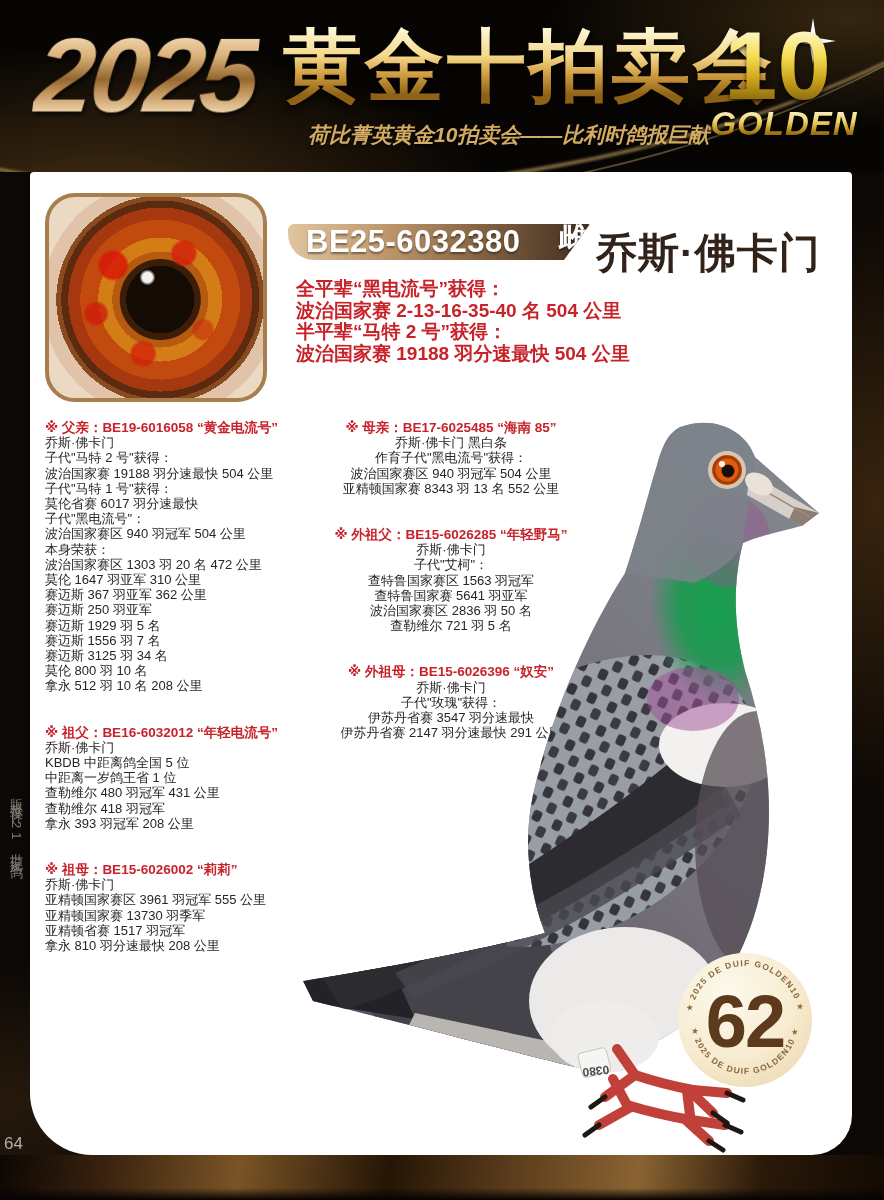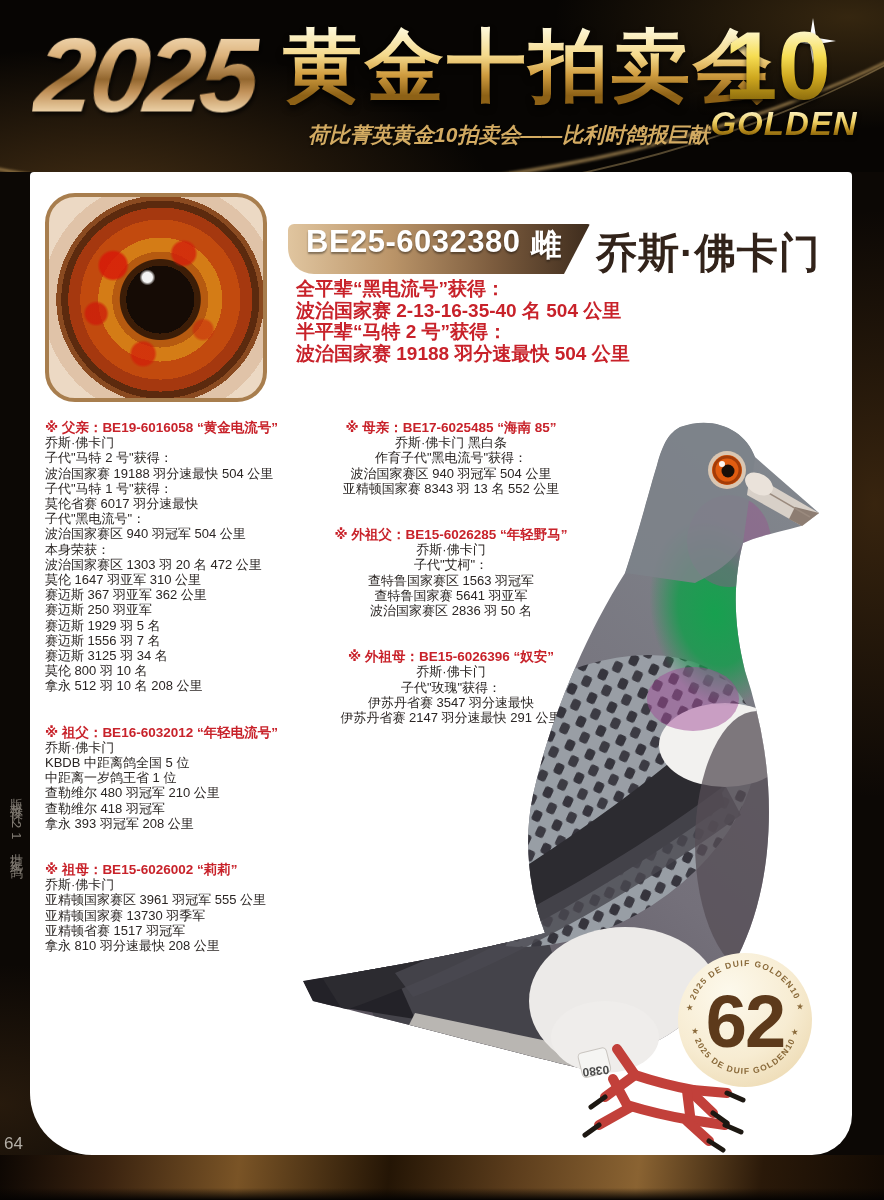--- a/index.html
+++ b/index.html
@@ -76,27 +76,27 @@
       radial-gradient(circle at 44% 78%, rgba(210,30,8,.75) 0 11px, transparent 14px),
       radial-gradient(circle at 72% 66%, rgba(200,40,12,.6) 0 9px, transparent 12px),
       radial-gradient(circle at 52% 51%, #150b05 0 34px, #3c1d07 34px 40px, #b65a10 41px 48px,
         #d47c16 48px 62px, #c24a0e 62px 80px, #a5380f 80px 92px, #5c2a0e 92px 99px,
         #8a4a20 99px 104px, #e0c3a8 104px 118px, #ecd9c4 118px 160px, #e4ccb4 160px),
       linear-gradient(135deg,#9a8d80 0 26px, transparent 70px),
       #e9d6c1;
   }
   
   .ring-banner {
-    position:absolute; left:258px; top:52px; width:302px; height:50px;
+    position:absolute; left:258px; top:52px; width:302px; height:36px;
     background:linear-gradient(90deg,#e0c59f 0%,#bb9569 34%,#7c5c3e 68%,#3e2c1d 100%);
     border-radius:6px 2px 0 26px;
     clip-path:polygon(0 0,100% 0,calc(100% - 26px) 100%,0 100%);
-    display:flex; align-items:flex-start; padding:0 0 0 18px;
+    display:flex; align-items:flex-end; padding:0 0 0 18px;
     color:#fff; font-size:31px; font-weight:800; letter-spacing:.5px;
-    text-shadow:0 2px 2px rgba(0,0,0,.4); white-space:nowrap;
+    text-shadow:0 2px 2px rgba(0,0,0,.4); white-space:nowrap;gap:28px;
   }
   .ring-banner .sex { margin-left:10px; }
   .fancier-name {
     position:absolute; left:566px; top:54px; font-size:41px; font-weight:900; color:#32231a;
     letter-spacing:1px; white-space:nowrap;
   }
   
   .highlights { position:absolute; left:266px; top:106px; width:420px;
     color:#c8222a; font-weight:800; font-size:19px; line-height:21.5px; white-space:nowrap; }
   
@@ -181,21 +181,21 @@
             <div class="line">莫伦 800 羽 10 名</div>
             <div class="line">拿永 512 羽 10 名 208 公里</div>
           </div>
       </div>
       <div class="ped-section">
         <div class="ped-title">※ 祖父：BE16-6032012 “年轻电流号”</div>
         <div class="ped-lines">
             <div class="line">乔斯·佛卡门</div>
             <div class="line">KBDB 中距离鸽全国 5 位</div>
             <div class="line">中距离一岁鸽王省 1 位</div>
-            <div class="line">查勒维尔 480 羽冠军 210 公里</div>
+            <div class="line">查勒维尔 480 羽冠军 431 公里</div>
             <div class="line">查勒维尔 418 羽冠军</div>
             <div class="line">拿永 393 羽冠军 208 公里</div>
           </div>
       </div>
       <div class="ped-section">
         <div class="ped-title">※ 祖母：BE15-6026002 “莉莉”</div>
         <div class="ped-lines">
             <div class="line">乔斯·佛卡门</div>
             <div class="line">亚精顿国家赛区 3961 羽冠军 555 公里</div>
             <div class="line">亚精顿国家赛 13730 羽季军</div>
@@ -216,20 +216,21 @@
           </div>
       </div>
       <div class="ped-section">
         <div class="ped-title">※ 外祖父：BE15-6026285 “年轻野马”</div>
         <div class="ped-lines">
             <div class="line">乔斯·佛卡门</div>
             <div class="line">子代"艾柯"：</div>
             <div class="line">查特鲁国家赛区 1563 羽冠军</div>
             <div class="line">查特鲁国家赛 5641 羽亚军</div>
             <div class="line">波治国家赛区 2836 羽 50 名</div>
+            <div class="line">查勒维尔 721 羽 5 名</div>
           </div>
       </div>
       <div class="ped-section">
         <div class="ped-title">※ 外祖母：BE15-6026396 “奴安”</div>
         <div class="ped-lines">
             <div class="line">乔斯·佛卡门</div>
             <div class="line">子代"玫瑰"获得：</div>
             <div class="line">伊苏丹省赛 3547 羽分速最快</div>
             <div class="line">伊苏丹省赛 2147 羽分速最快 291 公里</div>
           </div>

